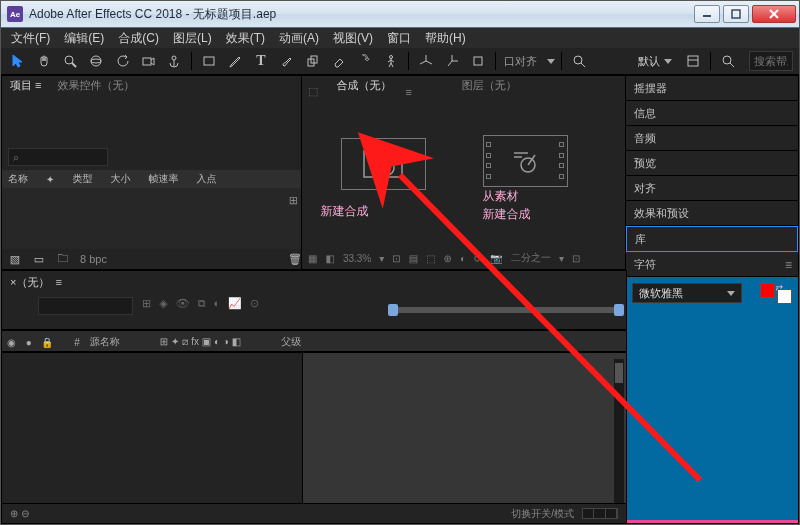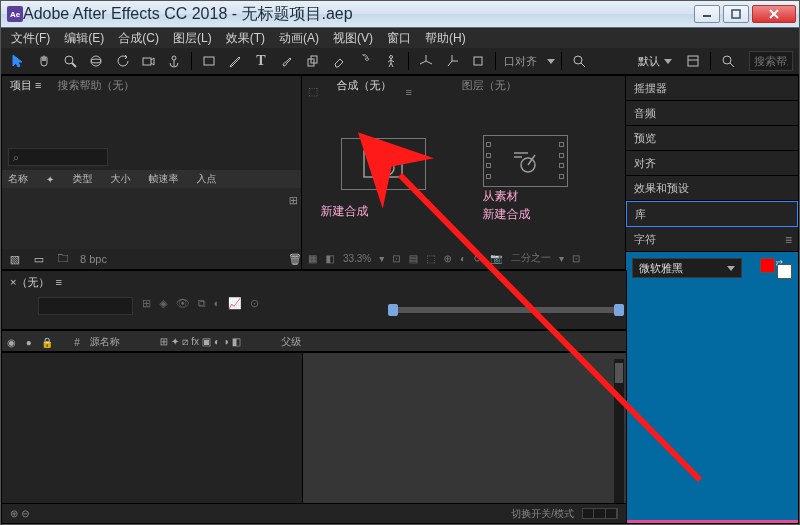--- a/index.html
+++ b/index.html
@@ -1,20 +1,20 @@
 <!DOCTYPE html>
 <html><head>
 <meta charset="utf-8">
 <style>
   *{box-sizing:border-box;margin:0;padding:0;user-select:none}
   body{width:800px;height:525px;background:#232323;font-family:"Microsoft YaHei",Arial,sans-serif;font-size:11px;color:#bfbfbf;overflow:hidden;border:1px solid #555}
   
   .titlebar{height:27px;background:linear-gradient(to bottom,#e8f0f8 0%,#d6e3f0 48%,#c9d9ea 52%,#dbe7f3 100%);display:flex;align-items:center;padding-left:6px;border-bottom:1px solid #5a6f86}
-  .app-logo{width:16px;height:16px;background:#5b3f99;border-radius:2px;display:flex;align-items:center;justify-content:center;color:#fff;font-size:8px;font-weight:bold;}
-  .titlebar-title{color:#1c2b3a;font-size:16px;flex:1}
+  .app-logo{width:16px;height:16px;background:#5b3f99;border-radius:2px;display:flex;align-items:center;justify-content:center;color:#fff;font-size:8px;font-weight:bold;margin-right:6px}
+  .titlebar-title{color:#1c2b3a;font-size:12px;flex:1}
   .winbtn{height:18px;display:flex;align-items:center;justify-content:center;border:1px solid #7a8ea3;margin-right:3px;background:linear-gradient(#f3f7fb,#dbe6f2);border-radius:2px}
   .winbtn.min, .winbtn.max{width:26px}
   .winbtn.close{width:44px;background:linear-gradient(#e88,#d33);border-color:#a33;color:#fff}
   .winbtn svg{stroke:#3b4c5f}
   .winbtn.close svg{stroke:#fff}
   
   .menubar{height:20px;background:#2b2b2b;display:flex;align-items:center;padding:0 4px;gap:2px;font-size:12px;color:#d0d0d0}
   .menuitem{padding:12px 6px;cursor:default}
   
   .toolrow{height:27px;background:#232323;display:flex;align-items:center;padding:0 6px;border-bottom:1px solid #000;gap:4px}
@@ -257,21 +257,21 @@
   <div class="search-top">
       <input placeholder="搜索帮助" style="">
     </div>
 </div>
 
 <div class="workspace">
 
   <div id="project" class="panel">
     <div class="panel-tabbar">
       <div class="tab active"><span>项目</span> <span>≡</span></div>
-      <div class="tab">搜索帮助（无）</div>
+      <div class="tab">效果控件（无）</div>
     </div>
     <div class="proj-search">
       <span style="color:#777;margin-right:3px">⌕</span>
       <input style="">
     </div>
     <div class="proj-cols">
       <span>名称</span>
       <span>✦</span>
       <span>类型</span>
       <span>大小</span>
@@ -353,20 +353,23 @@
       <span>▾</span>
       <span>⊡</span>
     </div>
   </div>
 
   <div class="side">
     <div class="side-row">
         <span>摇摆器</span>
       </div>
     <div class="side-row">
+        <span>信息</span>
+      </div>
+    <div class="side-row">
         <span>音频</span>
       </div>
     <div class="side-row">
         <span>预览</span>
       </div>
     <div class="side-row">
         <span>对齐</span>
       </div>
     <div class="side-row">
         <span>效果和预设</span>

